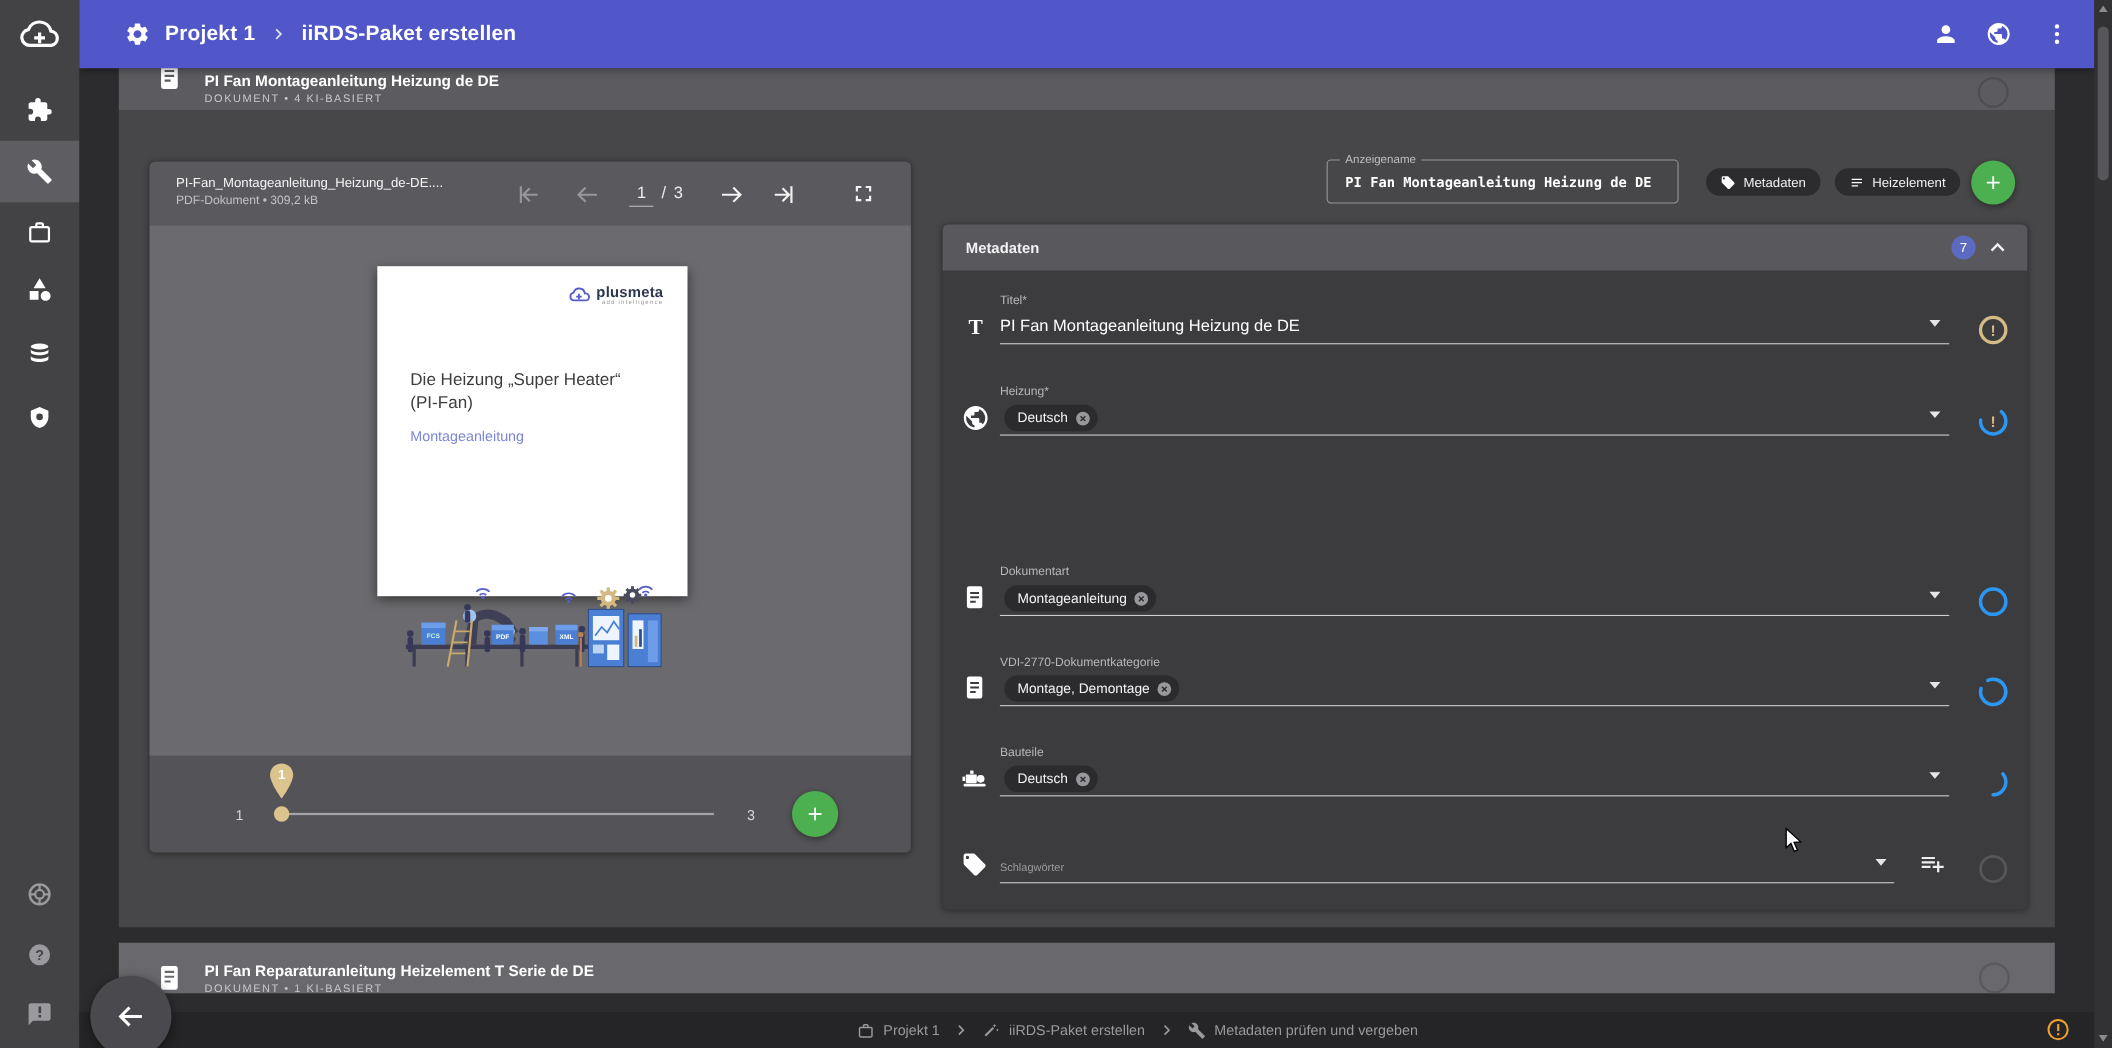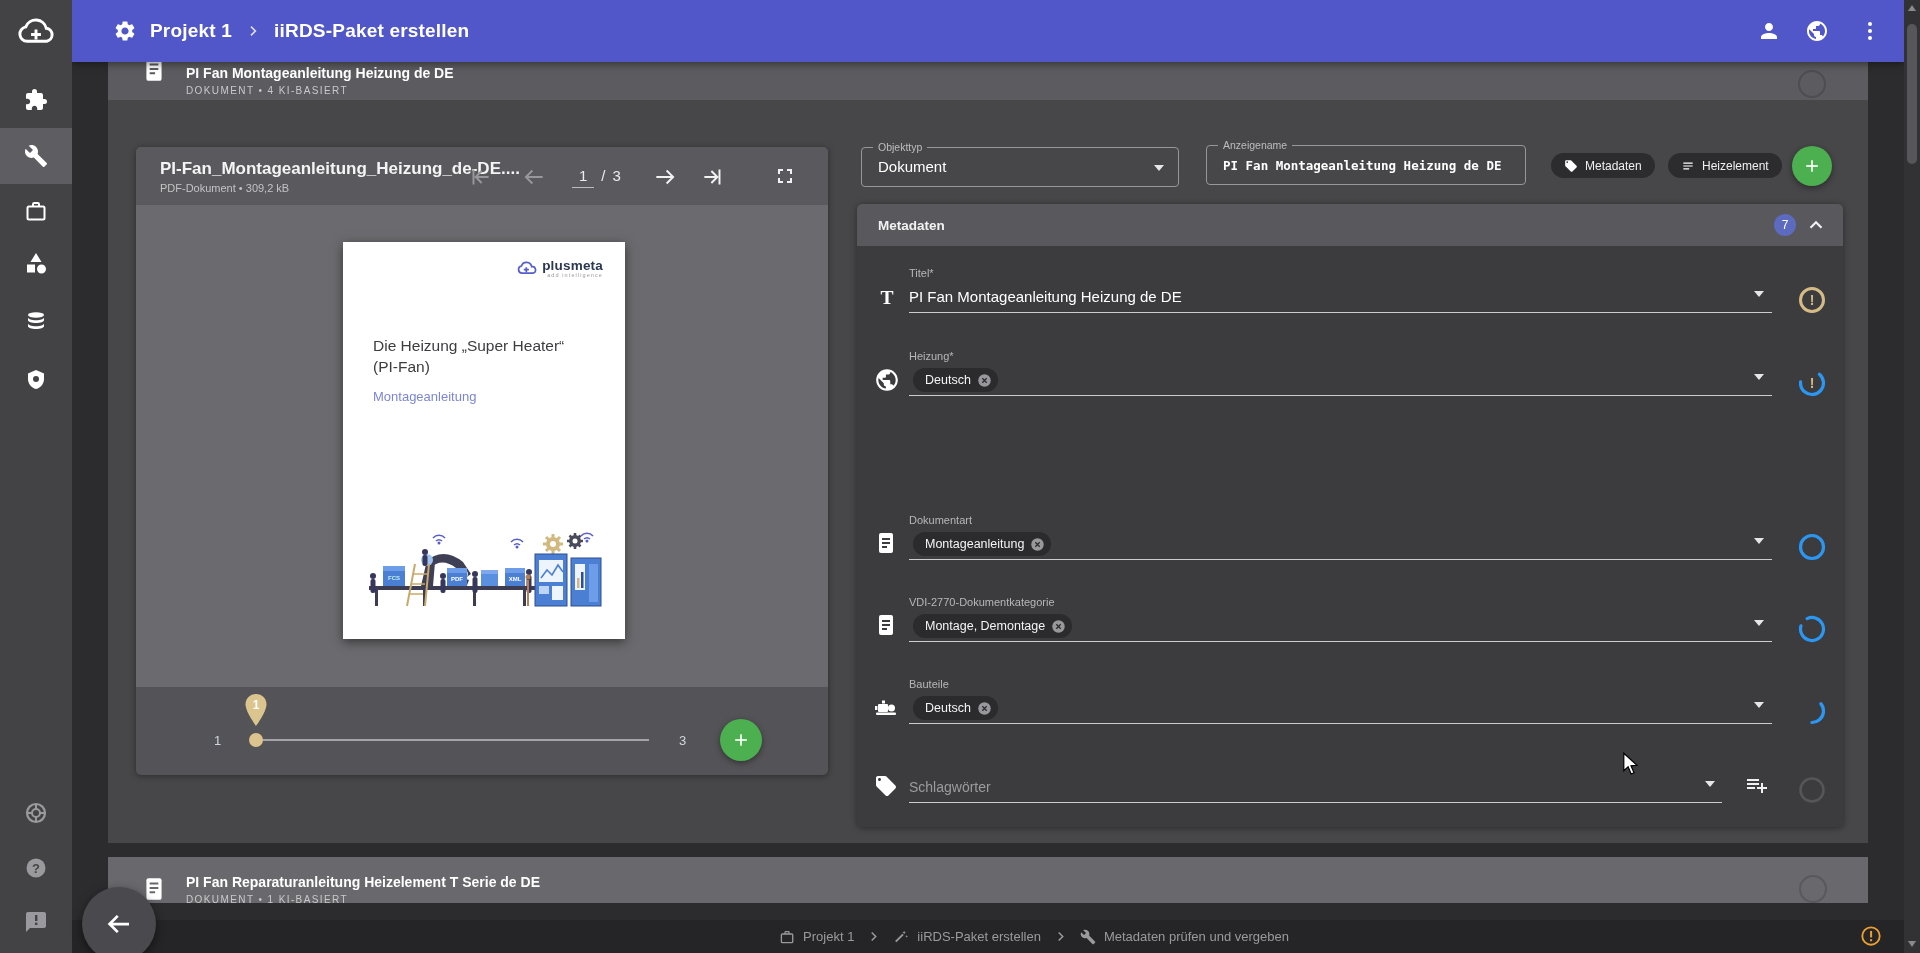--- a/index.html
+++ b/index.html
@@ -17,24 +17,24 @@
   
   .doc-row{left:108px;width:1760px;z-index:5}
   .doc-title{font-size:14px;font-weight:bold;color:#fff}
   .doc-sub{font-size:10px;letter-spacing:1.4px;color:#c9c9cc;margin-top:4px}
   .radio{position:absolute;width:28px;height:28px;border-radius:50%;border:2px solid rgba(0,0,0,.22)}
   .detail{left:108px;top:100px;width:1760px;height:743px;background:#474749;z-index:4}
   .card{position:absolute;border-radius:5px;box-shadow:0 1px 6px rgba(0,0,0,.4)}
   
   .pdfcard{left:28px;top:47px;width:692px;height:628px;background:#545357}
   .pdf-head{position:absolute;left:0;top:0;width:100%;height:58px;background:#5a595d;border-radius:5px 5px 0 0}
-  .pdf-file{font-size:17px;font-weight:bold;color:#f4f4f5}
+  .pdf-file{font-size:12px;font-weight:normal;color:#f4f4f5}
   .pdf-meta{font-size:11px;color:#c3c3c6;margin-top:3px}
   .pdf-view{position:absolute;left:0;top:58px;width:100%;height:482px;background:#6b6a6e}
-  .page{position:absolute;left:207px;top:37px;width:282px;height:397px;background:#fff;box-shadow:0 3px 10px rgba(0,0,0,.5)}
+  .page{position:absolute;left:207px;top:37px;width:282px;height:300px;background:#fff;box-shadow:0 3px 10px rgba(0,0,0,.5)}
   .navbtn{position:absolute;top:17px;width:26px;height:26px;cursor:pointer}
   .pageind{position:absolute;top:20px;font-size:15px;color:#ececee;display:flex;gap:7px;align-items:flex-start}
   .pageind .cur{border-bottom:1px solid #bcbcbf;padding:0 7px 3px}
   
   .obox{position:absolute;height:40px;border:1px solid #97969a;border-radius:4px}
   .obox .flabel{position:absolute;top:-7px;left:11px;background:#474749;padding:0 5px;font-size:10.5px;color:#bdbdc1}
   .obox .fval{position:absolute;left:16px;top:10px;font-size:15px;color:#fff}
   .dd{width:0;height:0;border-left:5px solid transparent;border-right:5px solid transparent;border-top:6px solid #e6e6e8}
   .hchip{position:absolute;height:25px;background:#2c2c2e;border-radius:13px;display:flex;align-items:center;gap:7px;padding:0 13px;font-size:12px;color:#f0f0f2;cursor:pointer}
   .fab{position:absolute;border-radius:50%;background:#4caf50;display:flex;align-items:center;justify-content:center;box-shadow:0 2px 6px rgba(0,0,0,.4);cursor:pointer}
@@ -44,21 +44,21 @@
   .md-title{font-size:13.5px;font-weight:bold;color:#f2f2f4;margin-left:21px}
   .badge{position:absolute;left:917px;top:10px;width:22px;height:22px;border-radius:50%;background:#5c6bc0;color:#fff;font-size:12px;display:flex;align-items:center;justify-content:center}
   .md-row{position:absolute;left:0;width:100%;height:58px}
   .md-row .lbl{position:absolute;left:52px;top:12px;font-size:11px;color:#b7b7bb}
   .md-row .val{position:absolute;left:52px;bottom:8px;font-size:15px;color:#fff}
   .md-row .line{position:absolute;left:52px;width:863px;bottom:0;border-bottom:1px solid #cdcdd0}
   .md-row .row-ic{position:absolute;left:17px;bottom:3px;width:26px;height:26px}
   .md-row .dd{position:absolute;left:897px;bottom:16px}
   .md-row .status{position:absolute;left:941px;bottom:-1px}
   .chip{position:absolute;left:56px;bottom:4px;height:24px;background:#2b2b2e;border-radius:12px;display:inline-flex;align-items:center;gap:6px;padding:0 6px 0 12px;font-size:12.5px;color:#f4f4f6}
-  .ph{position:absolute;left:52px;bottom:8px;font-size:14px;color:#9c9ca0}
+  .ph{position:absolute;left:52px;bottom:8px;font-size:10px;color:#9c9ca0}
   
   .footbar{left:72px;top:920px;width:1832px;height:33px;background:#252527;z-index:20}
   .crumbs{position:absolute;left:962px;top:0;height:33px;transform:translateX(-50%);display:flex;align-items:center;gap:12px;white-space:nowrap}
   .crumb{display:flex;align-items:center;gap:8px;font-size:13px;color:#9a9a9e;cursor:pointer}
   .backfab{left:82px;top:887px;width:74px;height:74px;border-radius:50%;background:#4a4a4e;box-shadow:0 3px 10px rgba(0,0,0,.5);display:flex;align-items:center;justify-content:center;z-index:50;cursor:pointer}
   
   .scrollbar{left:1904px;top:0;width:16px;height:953px;background:#323235;z-index:60}
   .sb-thumb{position:absolute;left:3px;top:24px;width:10px;height:140px;background:#57575b;border-radius:5px}
   
   .cv-t1{font-size:15.5px;color:#3d3d40;line-height:21px}
@@ -338,25 +338,20 @@
       <div class="abs" style="left:543px;top:46px;font-size:13px;color:#cfd6dd">3</div>
       <div class="fab" style="left:584px;top:32px;width:42px;height:42px">
         <svg width="20" height="20" viewBox="0 0 24 24" fill="#fff">
             <path d="M11 5h2v14h-2z"></path>
             <path d="M5 11h14v2H5z"></path>
           </svg>
       </div>
     </div>
   </div>
 
-  <div class="obox" style="left:753px;top:47px;width:318px">
-    <span class="flabel">Objekttyp</span>
-    <span class="fval">Dokument</span>
-    <span class="dd abs" style="right:14px;top:17px"></span>
-  </div>
   <div class="obox" style="left:1098px;top:45px;width:320px">
     <span class="flabel">Anzeigename</span>
     <span class="fval" style="font-family:'DejaVu Sans Mono',monospace;font-weight:bold;font-size:12.5px;top:12px">PI Fan Montageanleitung Heizung de DE</span>
   </div>
   <div class="hchip" style="left:1443px;top:53px">
     <svg width="14" height="14" viewBox="0 0 24 24" fill="#fff">
         <path d="M21.41 11.58l-9-9C12.05 2.22 11.55 2 11 2H4c-1.1 0-2 .9-2 2v7c0 .55.22 1.05.59 1.42l9 9c.36.36.86.58 1.41.58.55 0 1.05-.22 1.41-.59l7-7c.37-.36.59-.86.59-1.41 0-.55-.23-1.06-.59-1.42zM5.5 7C4.67 7 4 6.33 4 5.5S4.67 4 5.5 4 7 4.67 7 5.5 6.33 7 5.5 7z"></path>
       </svg>
     <span>Metadaten</span>
   </div>

